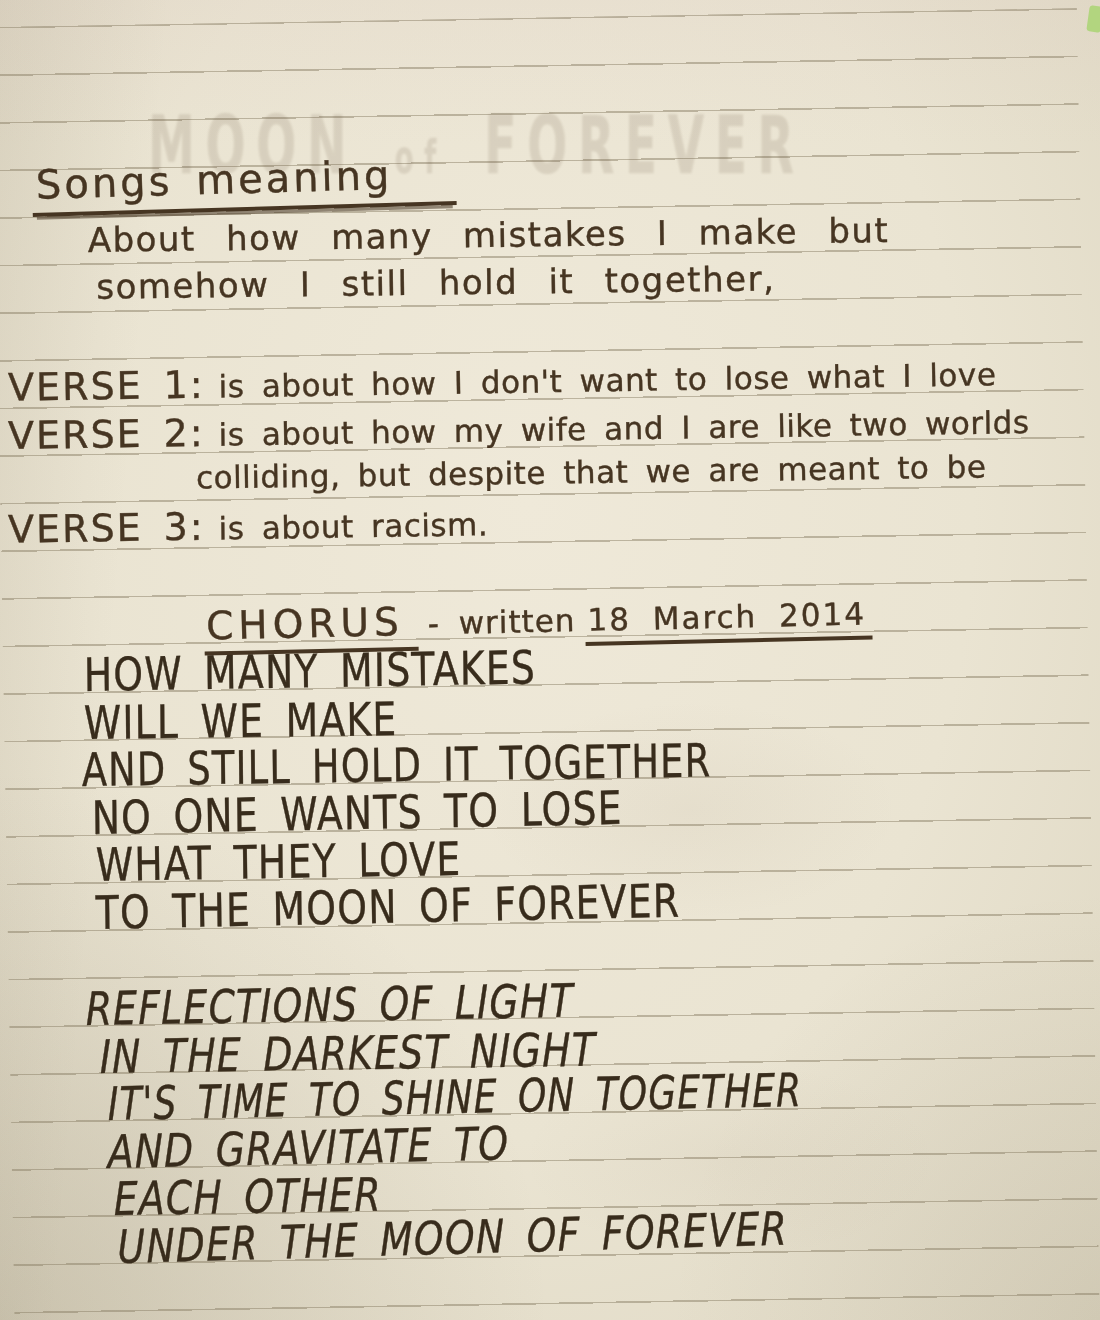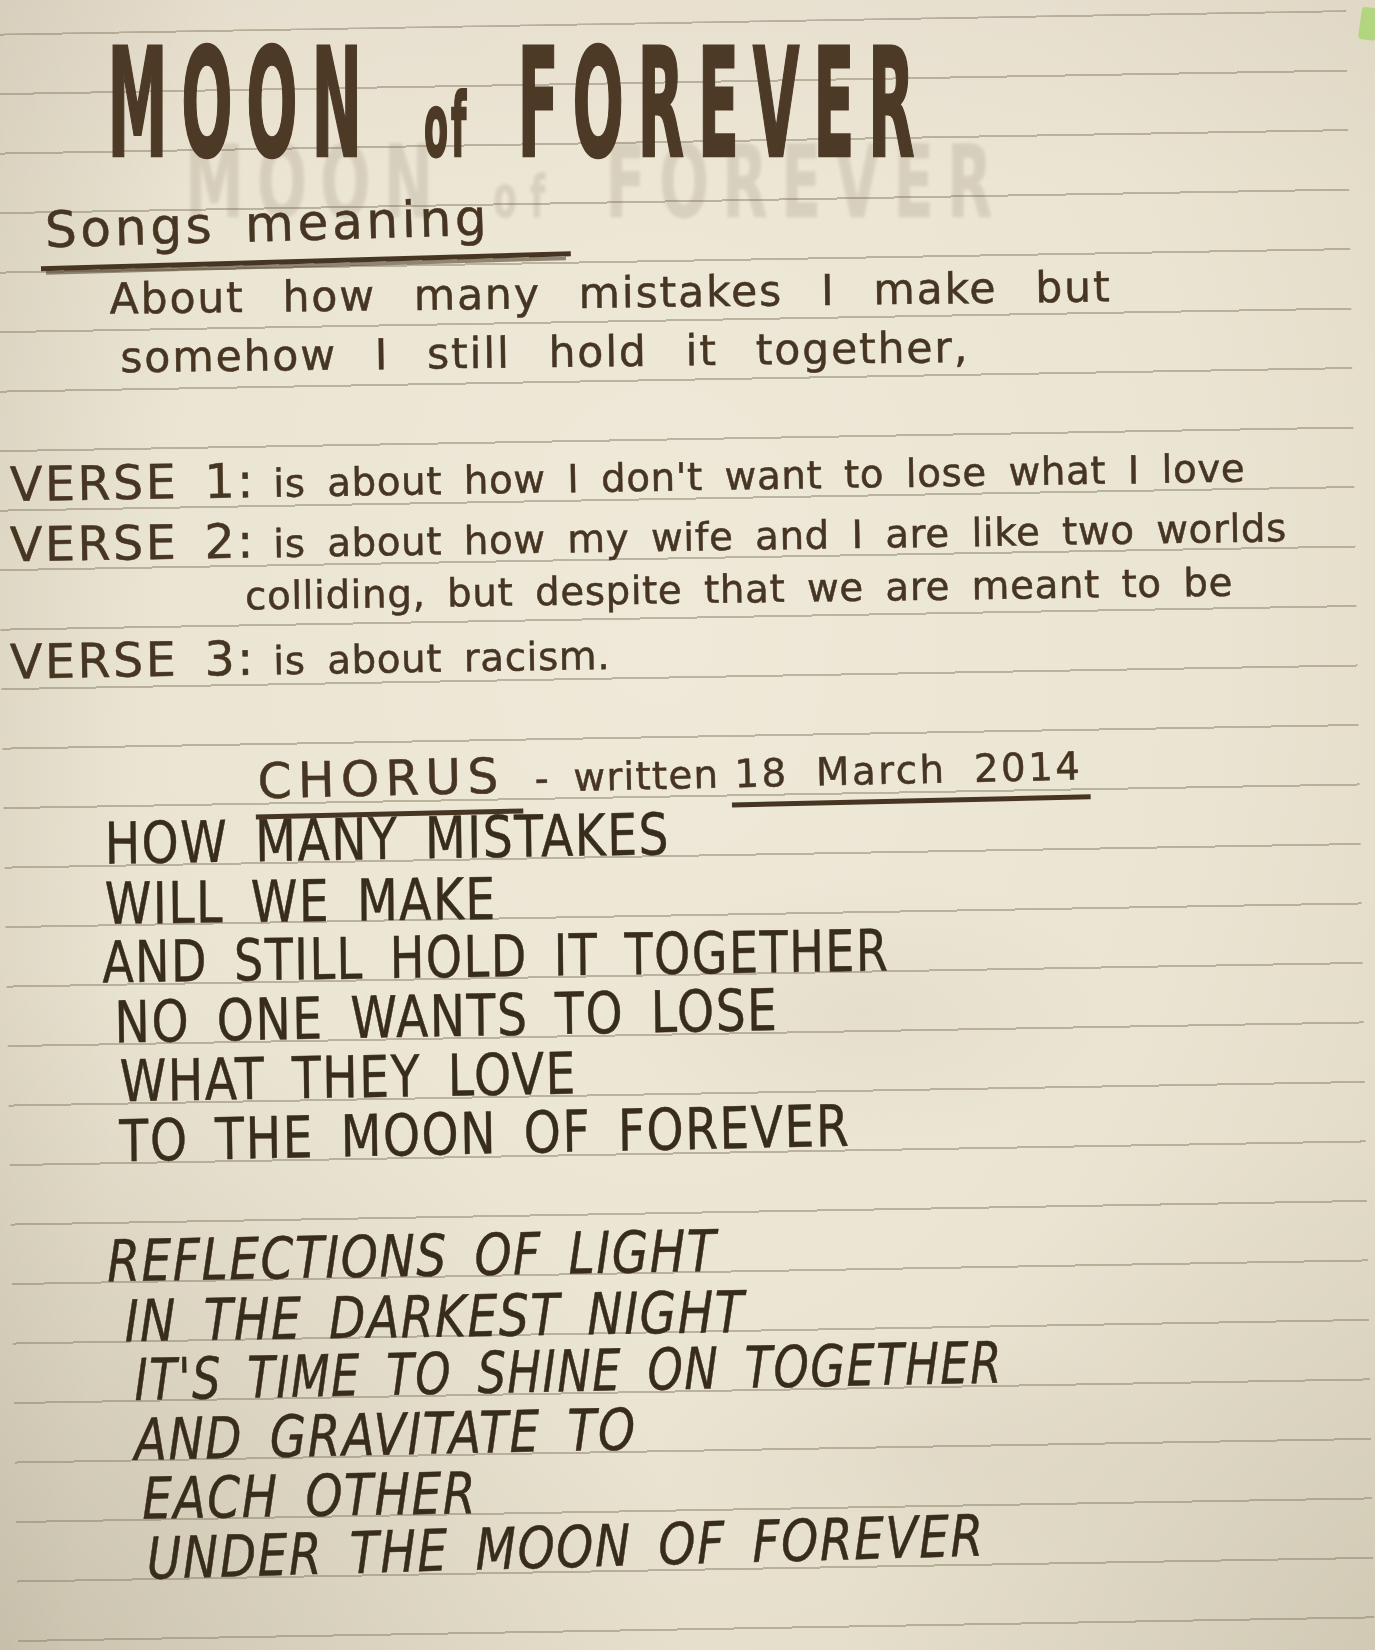--- a/index.html
+++ b/index.html
@@ -107,25 +107,20 @@
   <div class="corner-clip"></div>
   <div class="smudge sm1"></div>
   <div class="smudge sm2"></div>
 
   <div class="hw ghost" aria-hidden="true">
     <span class="t-inner"><span>MOON</span>
       <span class="t-of">of</span>
       <span>FOREVER</span></span>
   </div>
 
-  <div class="hw title">
-    <span class="t-inner"><span>MOON</span>
-      <span class="t-of">of</span>
-      <span>FOREVER</span></span>
-  </div>
 
   <div class="hw meaning-head">Songs meaning</div>
   <div class="hw meaning-body">
     <div>About how many mistakes I make but</div>
     <div>somehow I still hold it together,</div>
   </div>
 
   <div class="hw verse v1">
     <span class="vlabel">VERSE 1:</span><span>is about how I don't want to lose what I love</span>
   </div>

